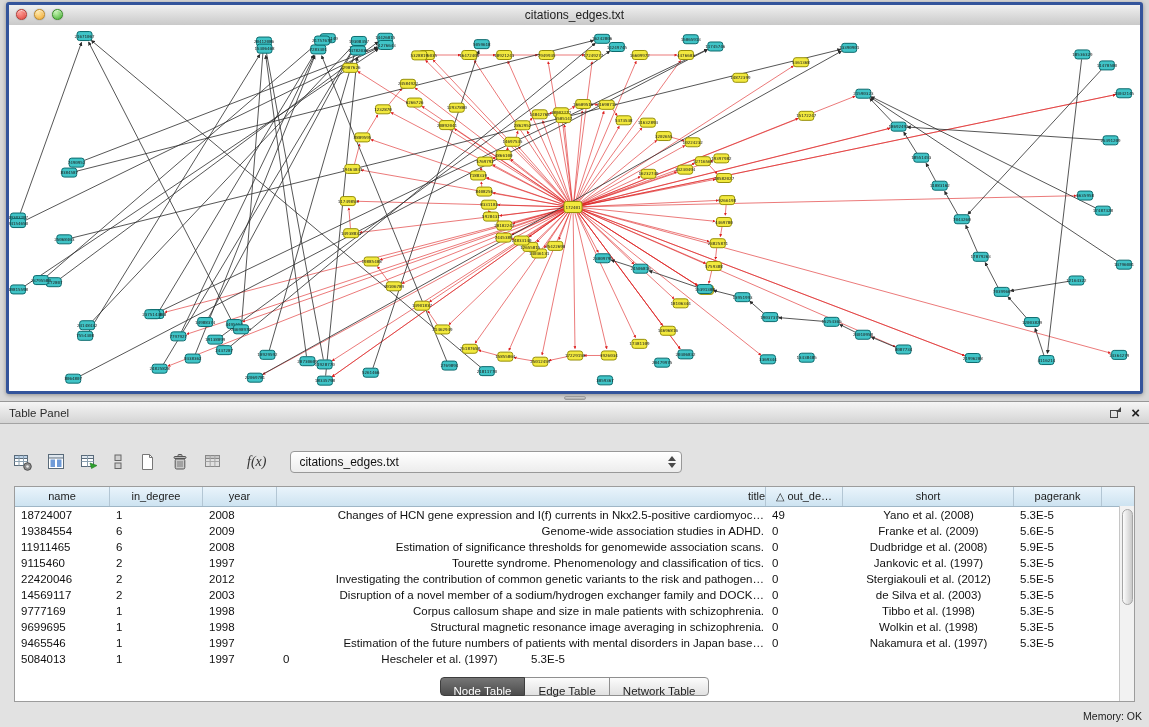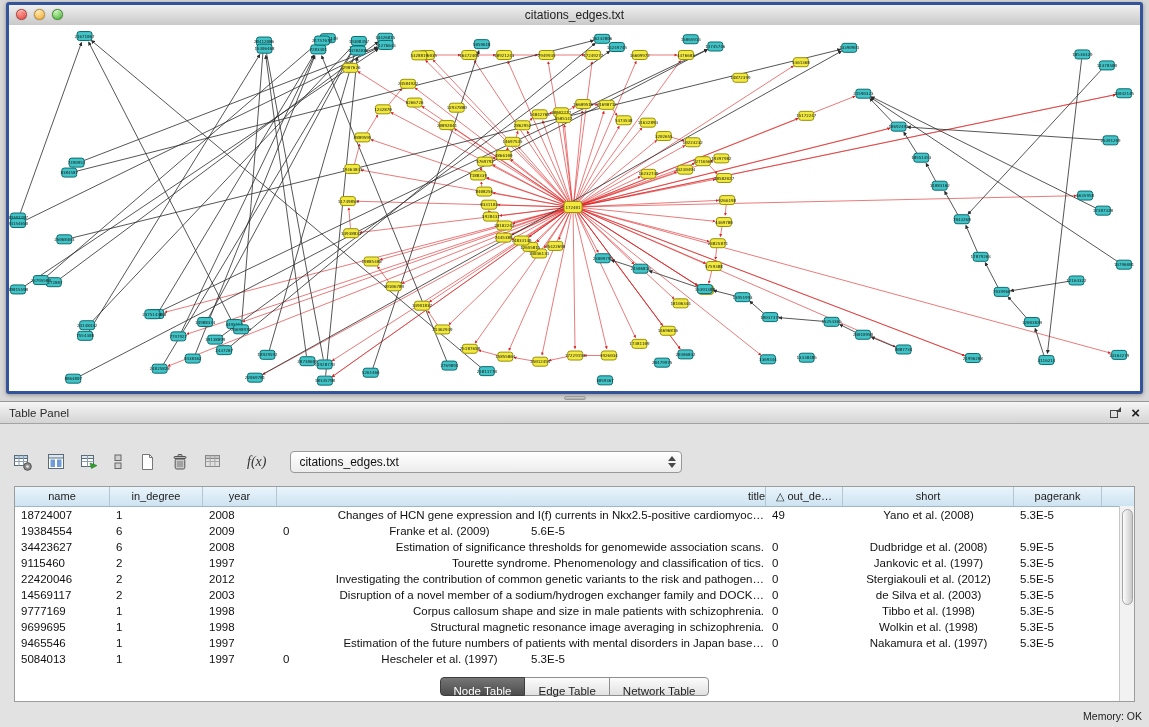--- a/index.html
+++ b/index.html
@@ -955,26 +955,27 @@
             <div class="td c2">2008</div>
             <div class="td c3">Changes of HCN gene expression and I(f) currents in Nkx2.5-positive cardiomyoc…</div>
             <div class="td c4">49</div>
             <div class="td c5">Yano et al. (2008)</div>
             <div class="td c6">5.3E-5</div>
           </div>
           <div class="tr">
             <div class="td c0">19384554</div>
             <div class="td c1">6</div>
             <div class="td c2">2009</div>
+            <div class="td c3">Genome-wide association studies in ADHD.</div>
             <div class="td c4">0</div>
             <div class="td c5">Franke et al. (2009)</div>
             <div class="td c6">5.6E-5</div>
           </div>
           <div class="tr">
-            <div class="td c0">34423627</div>
+            <div class="td c0">11911465</div>
             <div class="td c1">6</div>
             <div class="td c2">2008</div>
             <div class="td c3">Estimation of significance thresholds for genomewide association scans.</div>
             <div class="td c4">0</div>
             <div class="td c5">Dudbridge et al. (2008)</div>
             <div class="td c6">5.9E-5</div>
           </div>
           <div class="tr">
             <div class="td c0">9115460</div>
             <div class="td c1">2</div>

